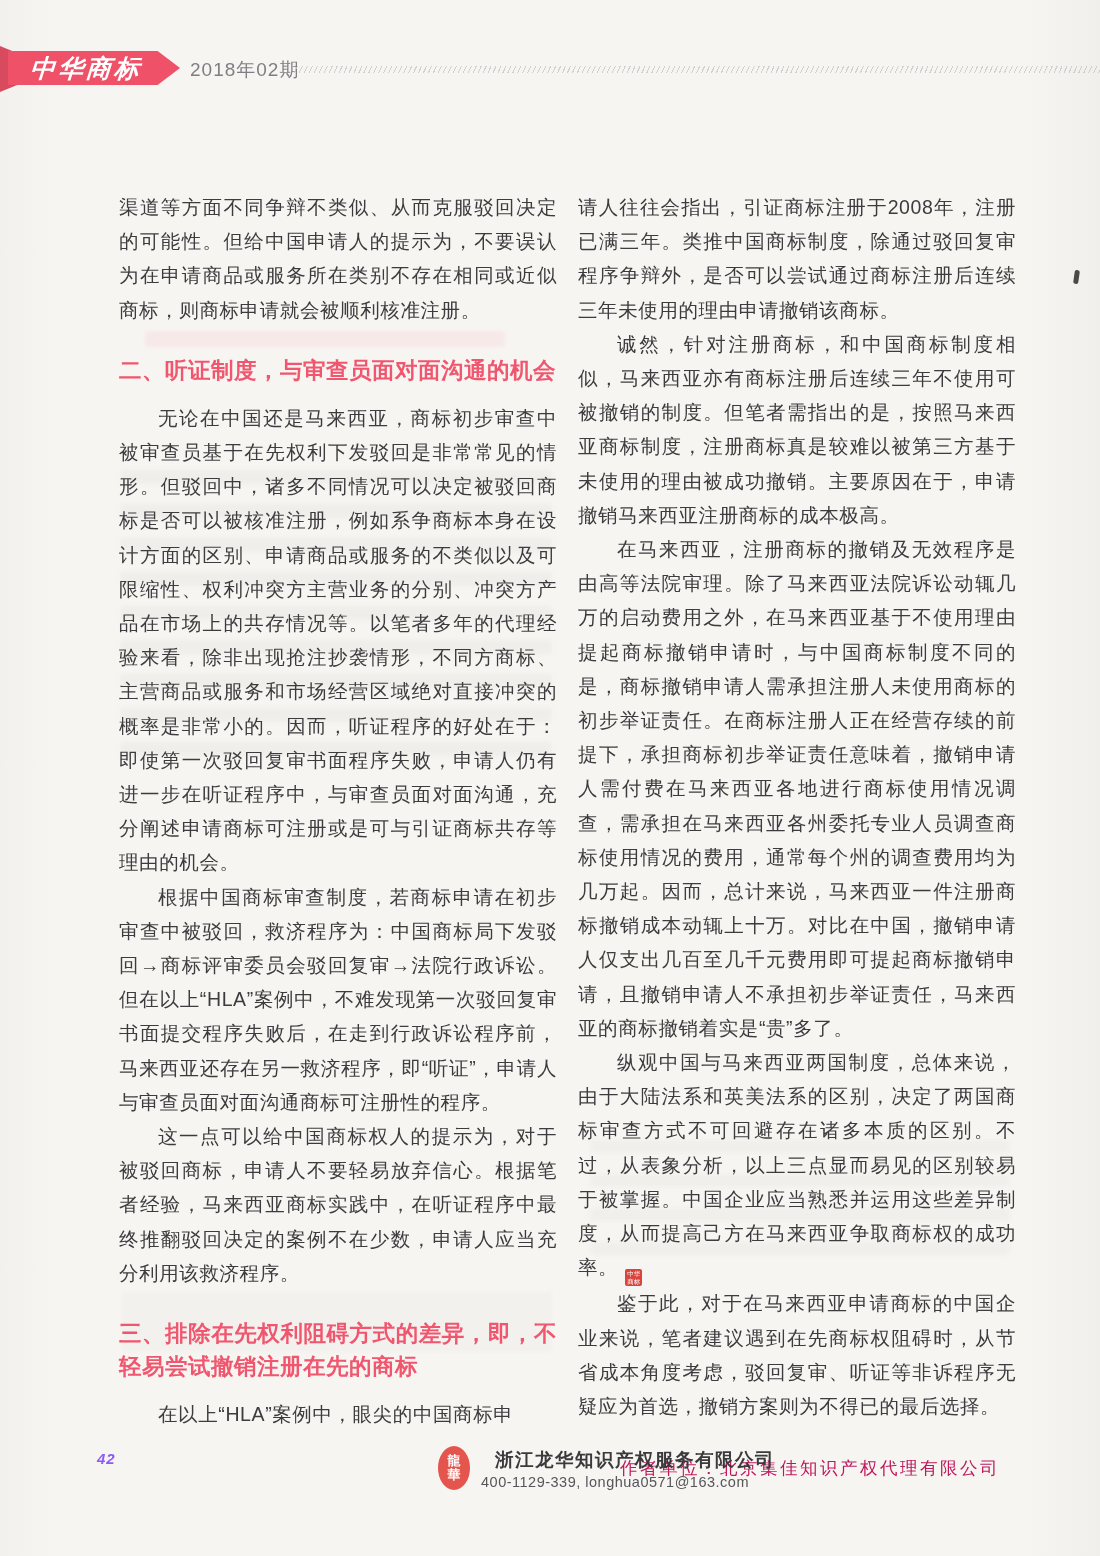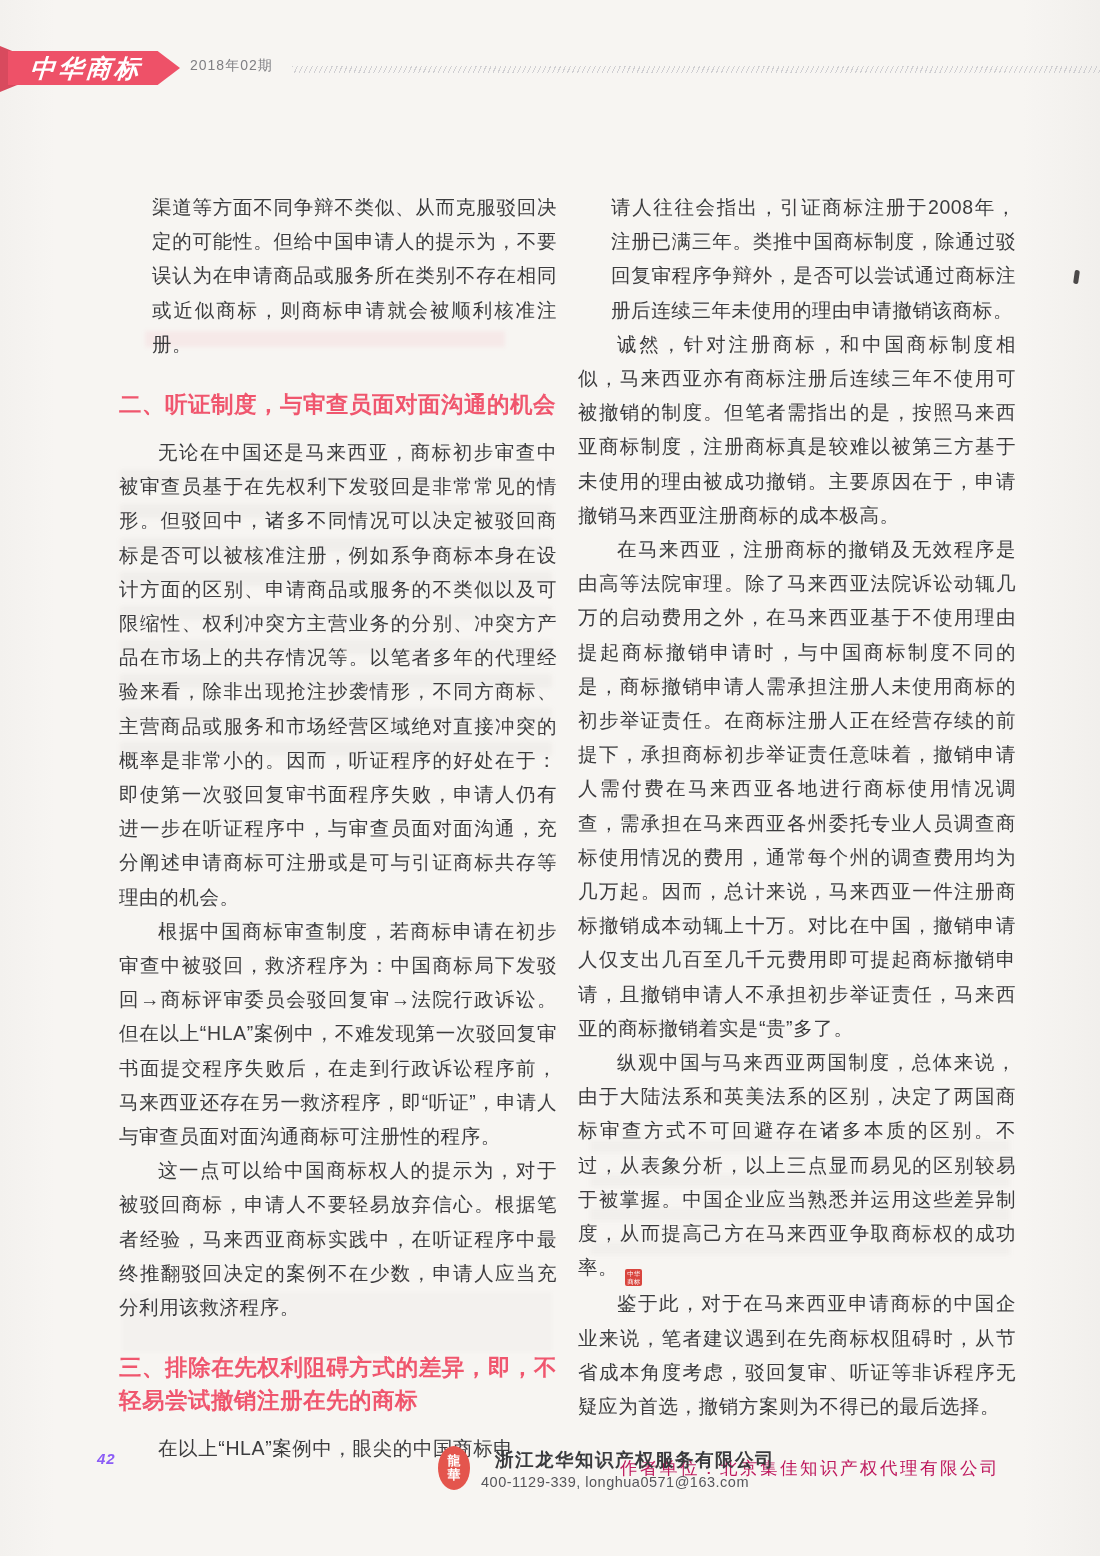--- a/index.html
+++ b/index.html
@@ -20,37 +20,37 @@
     background:#ee5168;
     clip-path:polygon(0 0,87% 0,100% 50%,87% 100%,0 100%);
     display:flex;align-items:center;justify-content:center;
     padding-right:16px;box-sizing:border-box;
   }
   .brand{
     color:#ffffff;font-size:25px;font-weight:bold;font-style:italic;
     letter-spacing:3px;transform:skewX(-4deg);white-space:nowrap;
   }
   .issue{
-    position:absolute;left:190px;top:57px;font-size:14px;color:#7f7f83;
+    position:absolute;left:190px;top:57px;font-size:19px;color:#7f7f83;
     letter-spacing:1px;white-space:nowrap;
   }
   .hatch{
     position:absolute;left:292px;right:0;top:66px;height:7px;opacity:.75;
     background:repeating-linear-gradient(115deg,#c3c3c8 0,#c3c3c8 1px,transparent 1px,transparent 4.5px);
   }
   
   .col{
     position:absolute;top:190px;width:438px;
     font-size:19.5px;line-height:34.2px;text-align:justify;
     letter-spacing:.6px;color:#3c3c3e;
   }
   .col-left{left:119px;}
   .col-right{left:578px;}
   p.body{margin:0;text-indent:2em;}
-  p.noindent{text-indent:0;margin-left:33px;}
+  p.noindent{text-indent:0;}
   h2.section{
     color:#f0566e;font-size:22.5px;line-height:33px;font-weight:bold;
     margin:27px 0 14px 0;text-align:justify;letter-spacing:.5px;
   }
   .endseal{
     display:inline-flex;flex-direction:column;align-items:center;justify-content:center;
     width:17px;height:17px;margin-left:7px;vertical-align:-2px;
     background:#d9453e;border-radius:2px;color:#fff;
     font-size:6.5px;line-height:7.5px;letter-spacing:0;text-indent:0;
   }

